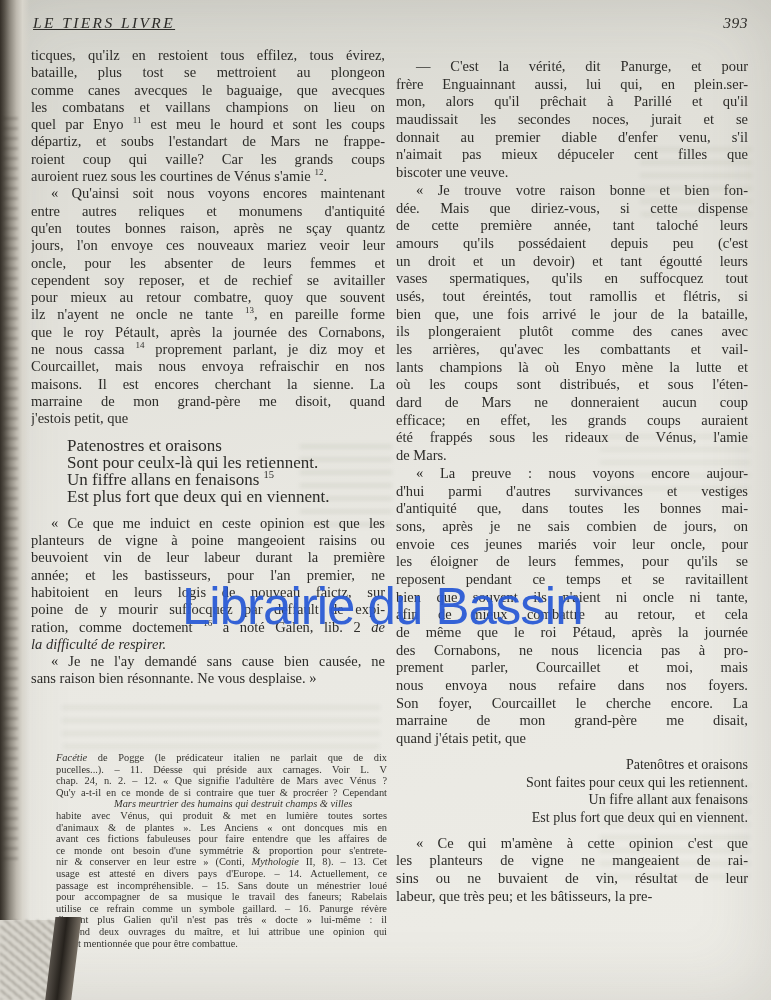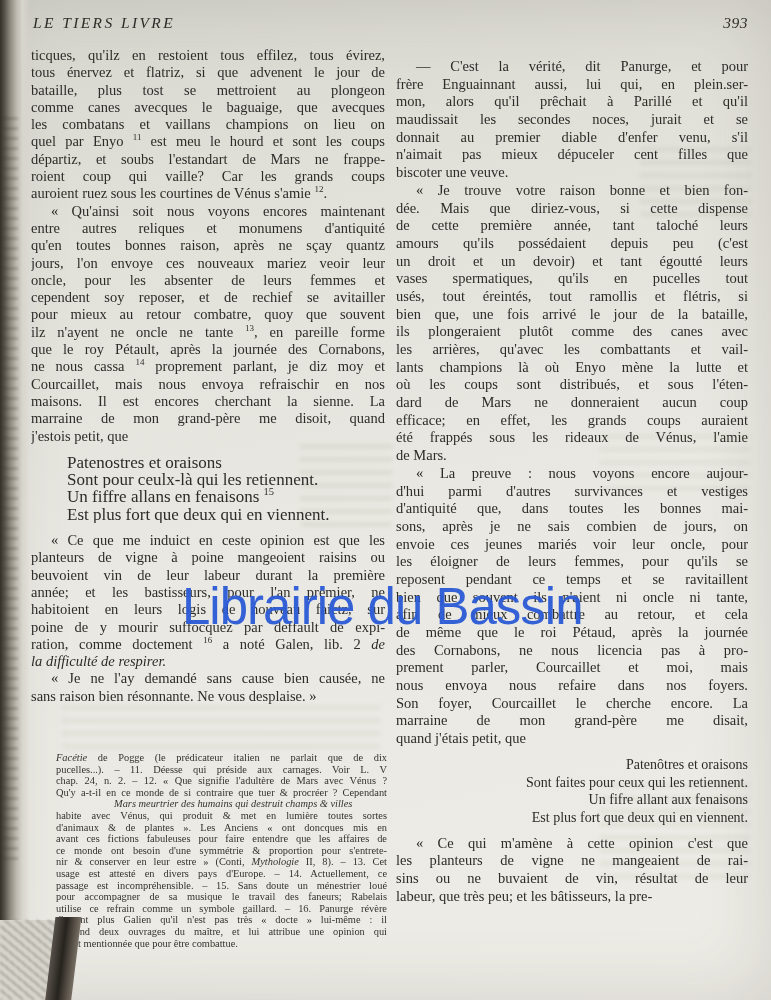--- a/index.html
+++ b/index.html
@@ -26,21 +26,21 @@
   .ghost{position:absolute;border-radius:4px;filter:blur(2px);
     background:repeating-linear-gradient(0deg,rgba(128,138,108,.17) 0 3px,rgba(0,0,0,0) 3px 13px);}
   .g1{left:300px;top:440px;width:92px;height:86px;}
   .g2{left:62px;top:698px;width:318px;height:50px;opacity:.8;}
   .g3{left:640px;top:140px;width:112px;height:76px;opacity:.8;}
   .g4{left:600px;top:428px;width:150px;height:62px;opacity:.7;}
   .g5{left:600px;top:782px;width:150px;height:96px;opacity:.8;}
 
   .running-head{position:absolute;left:33px;right:23px;top:14px;display:flex;
     justify-content:space-between;font-style:italic;font-size:15.5px;}
-  .running-title{letter-spacing:2.4px;}
+  .running-title{letter-spacing:2.4px;text-decoration:underline;}
   .page-number{letter-spacing:.5px;}
 
   .col{position:absolute;}
   .col-left{left:31px;top:47px;width:354px;font-size:14.5px;line-height:17.3px;}
   .col-right{left:396px;top:58px;width:352px;font-size:14.5px;line-height:17.7px;}
   .line{overflow:hidden;}
   .col-left .line{height:17.3px;}
   .col-right .line{height:17.7px;}
   .j{text-align:justify;text-align-last:justify;}
   .block.indent .line:first-child{text-indent:20px;}
@@ -69,21 +69,20 @@
   <div class="ghost g5"></div>
 
   <div class="running-head">
     <span class="running-title">LE TIERS LIVRE</span>
     <span class="page-number">393</span>
   </div>
 
   <div class="col col-left">
       <div class="block para">
         <div class="line j">ticques, qu'ilz en restoient tous effilez, tous évirez,</div>
-        <div class="line j">tous énervez et flatriz, si que advenent le jour de</div>
         <div class="line j">bataille, plus tost se mettroient au plongeon</div>
         <div class="line j">comme canes avecques le baguaige, que avecques</div>
         <div class="line j">les combatans et vaillans champions on lieu on</div>
         <div class="line j">quel par Enyo <sup>11</sup> est meu le hourd et sont les coups</div>
         <div class="line j">départiz, et soubs l'estandart de Mars ne frappe-</div>
         <div class="line j">roient coup qui vaille? Car les grands coups</div>
         <div class="line">auroient ruez sous les courtines de Vénus s'amie <sup>12</sup>.</div>
       </div>
       <div class="block para indent">
         <div class="line j">« Qu'ainsi soit nous voyons encores maintenant</div>
@@ -152,21 +151,21 @@
         <div class="line j">donnait au premier diable d'enfer venu, s'il</div>
         <div class="line j">n'aimait pas mieux dépuceler cent filles que</div>
         <div class="line">biscoter une veuve.</div>
       </div>
       <div class="block para indent">
         <div class="line j">« Je trouve votre raison bonne et bien fon-</div>
         <div class="line j">dée. Mais que diriez-vous, si cette dispense</div>
         <div class="line j">de cette première année, tant taloché leurs</div>
         <div class="line j">amours qu'ils possédaient depuis peu (c'est</div>
         <div class="line j">un droit et un devoir) et tant égoutté leurs</div>
-        <div class="line j">vases spermatiques, qu'ils en pucelles tout</div>
+        <div class="line j">vases spermatiques, qu'ils en suffocquez tout</div>
         <div class="line j">usés, tout éreintés, tout ramollis et flétris, si</div>
         <div class="line j">bien que, une fois arrivé le jour de la bataille,</div>
         <div class="line j">ils plongeraient plutôt comme des canes avec</div>
         <div class="line j">les arrières, qu'avec les combattants et vail-</div>
         <div class="line j">lants champions là où Enyo mène la lutte et</div>
         <div class="line j">où les coups sont distribués, et sous l'éten-</div>
         <div class="line j">dard de Mars ne donneraient aucun coup</div>
         <div class="line j">efficace; en effet, les grands coups auraient</div>
         <div class="line j">été frappés sous les rideaux de Vénus, l'amie</div>
         <div class="line">de Mars.</div>

